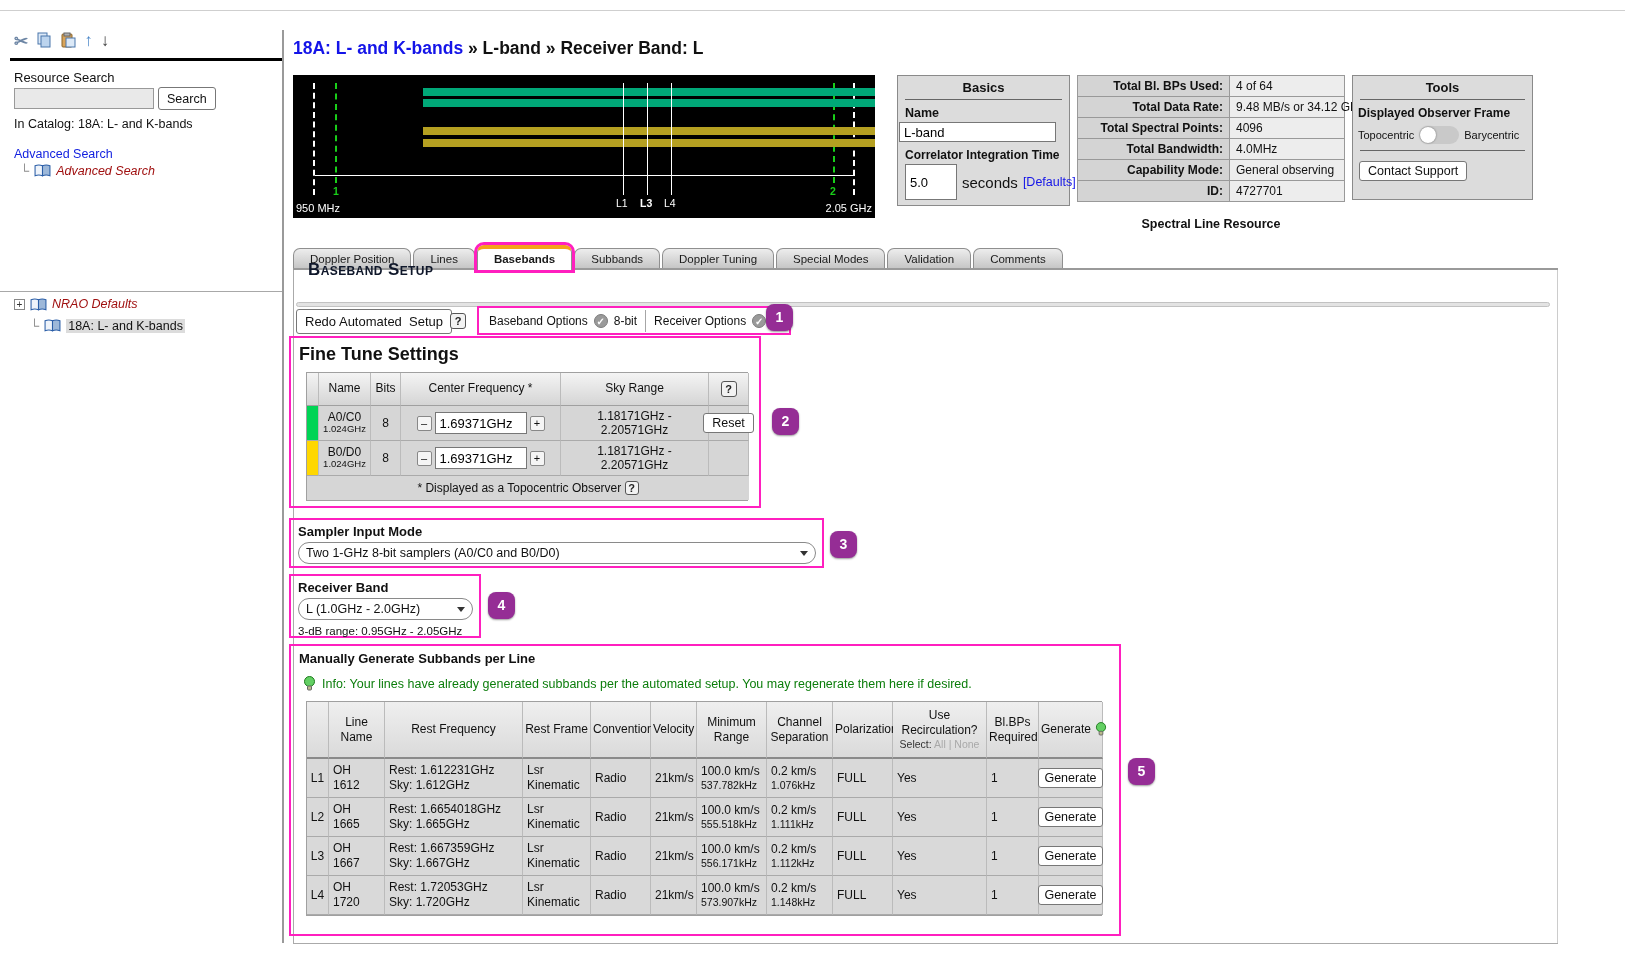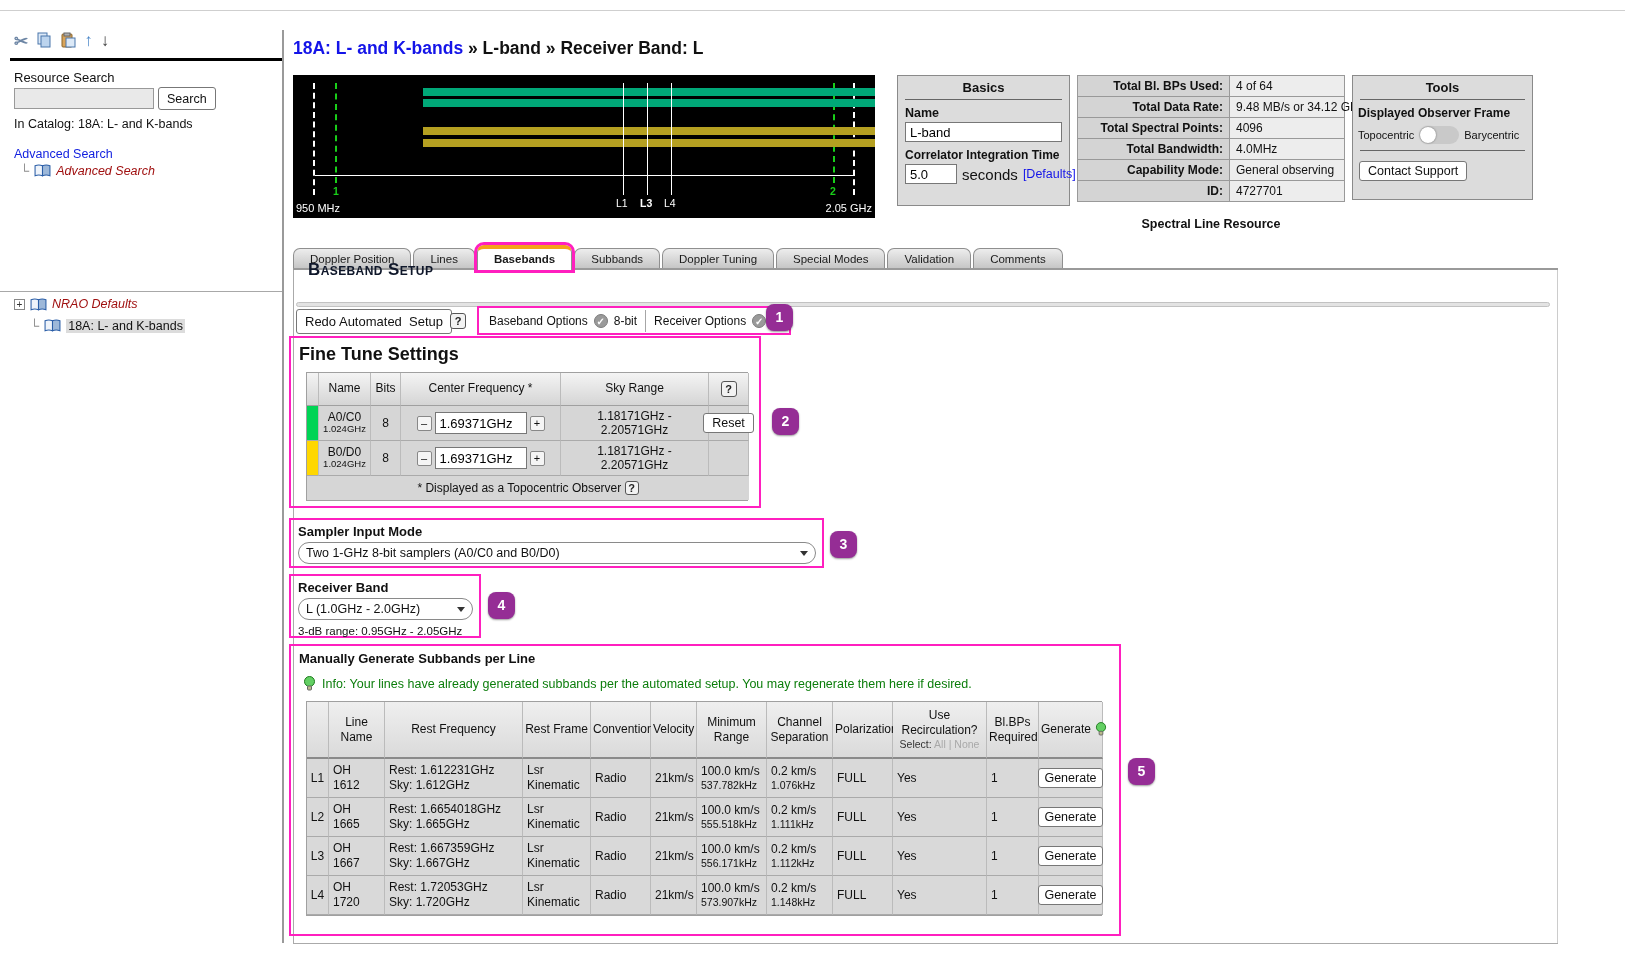--- a/index.html
+++ b/index.html
@@ -60,22 +60,22 @@
   .sp-llabel { position:absolute; top:122px; color:#fff; font-size:10.5px; }
   .sp-freq { position:absolute; top:127px; color:#fff; font-size:11px; }
   .sp-mark { position:absolute; top:110px; color:#19cf19; font-size:10.5px; font-weight:bold; }
 
   
   .panel { background:#dcdcdc; border:1px solid #8a8a8a; }
   .panel-title { text-align:center; font-weight:bold; font-size:13px; padding-top:4px; }
   .panel-hr { height:1px; background:#666; margin:4px 7px; }
   .basics { left:897px; top:75px; width:173px; height:131px; }
   .blabel { font-weight:bold; font-size:12.5px; margin:6px 7px 2px; }
-  .binput { margin:0 7px; width:157px; height:20px; border:1px solid #777; font-size:13px; padding:0 4px; background:#fff; }
-  .binput2 { margin:0 0 0 7px; width:52px; height:20px; border:1px solid #777; font-size:13px; padding:0 4px; background:#fff; }
+  .binput { margin:0 1px; width:157px; height:20px; border:1px solid #777; font-size:13px; padding:0 4px; background:#fff; }
+  .binput2 { margin:0 0 0 7px; width:52px; height:36px; border:1px solid #777; font-size:13px; padding:0 4px; background:#fff; }
   .defaults { color:#1414e8; cursor:pointer; }
 
   .stats { position:absolute; left:1077px; top:75px; width:268px; border:1px solid #999;
            display:grid; grid-template-columns:152px 114px; }
   .stats .lc { background:#d4d4d4; font-weight:bold; text-align:right; padding:3px 6px 3px 2px;
                border-bottom:1px solid #999; border-right:1px solid #999; font-size:12px; }
   .stats .vc { background:#ededed; padding:3px 6px; border-bottom:1px solid #999; font-size:12px; white-space:nowrap; }
   .stats .last { border-bottom:none; }
 
   .tools { left:1352px; top:75px; width:181px; height:125px; }

